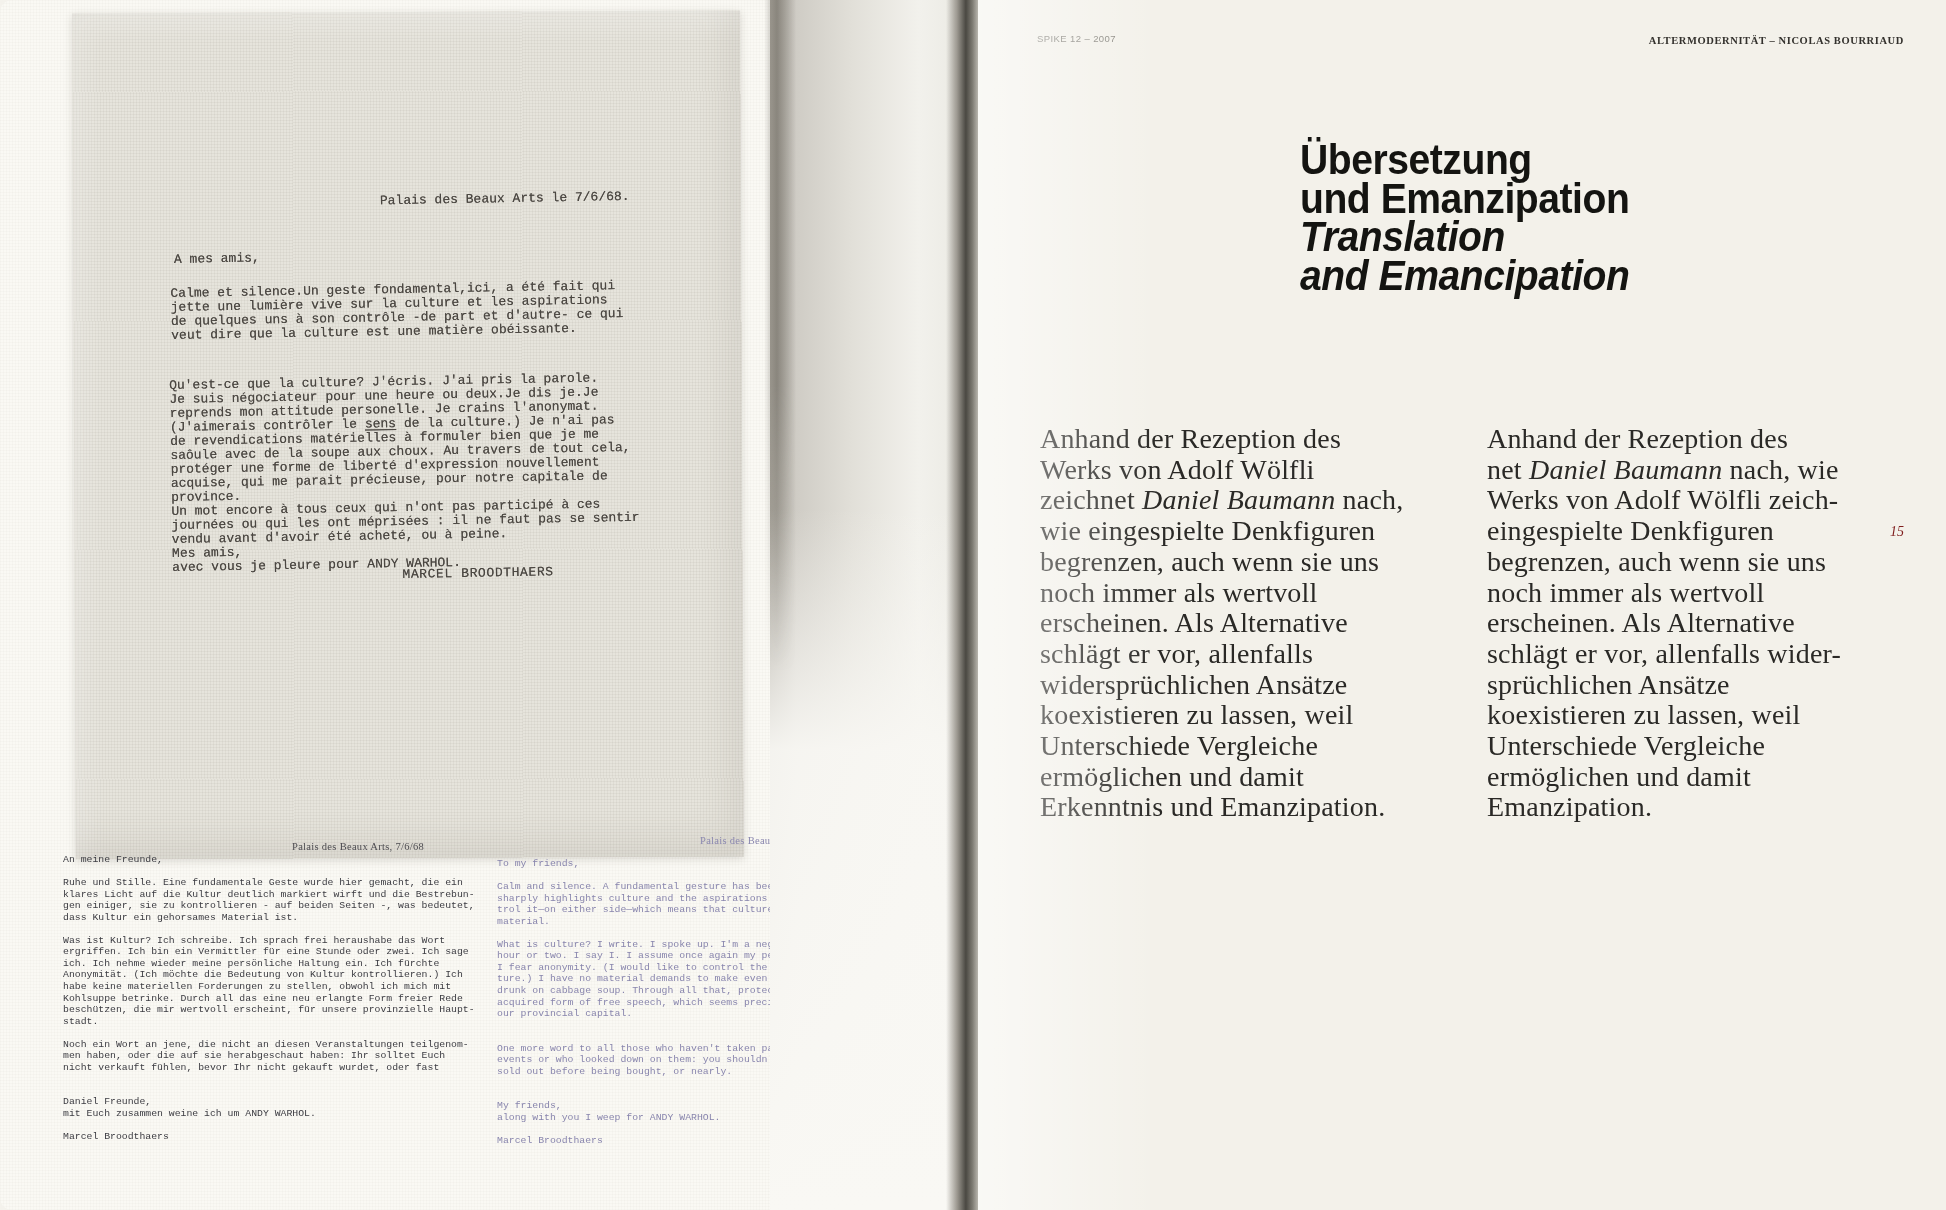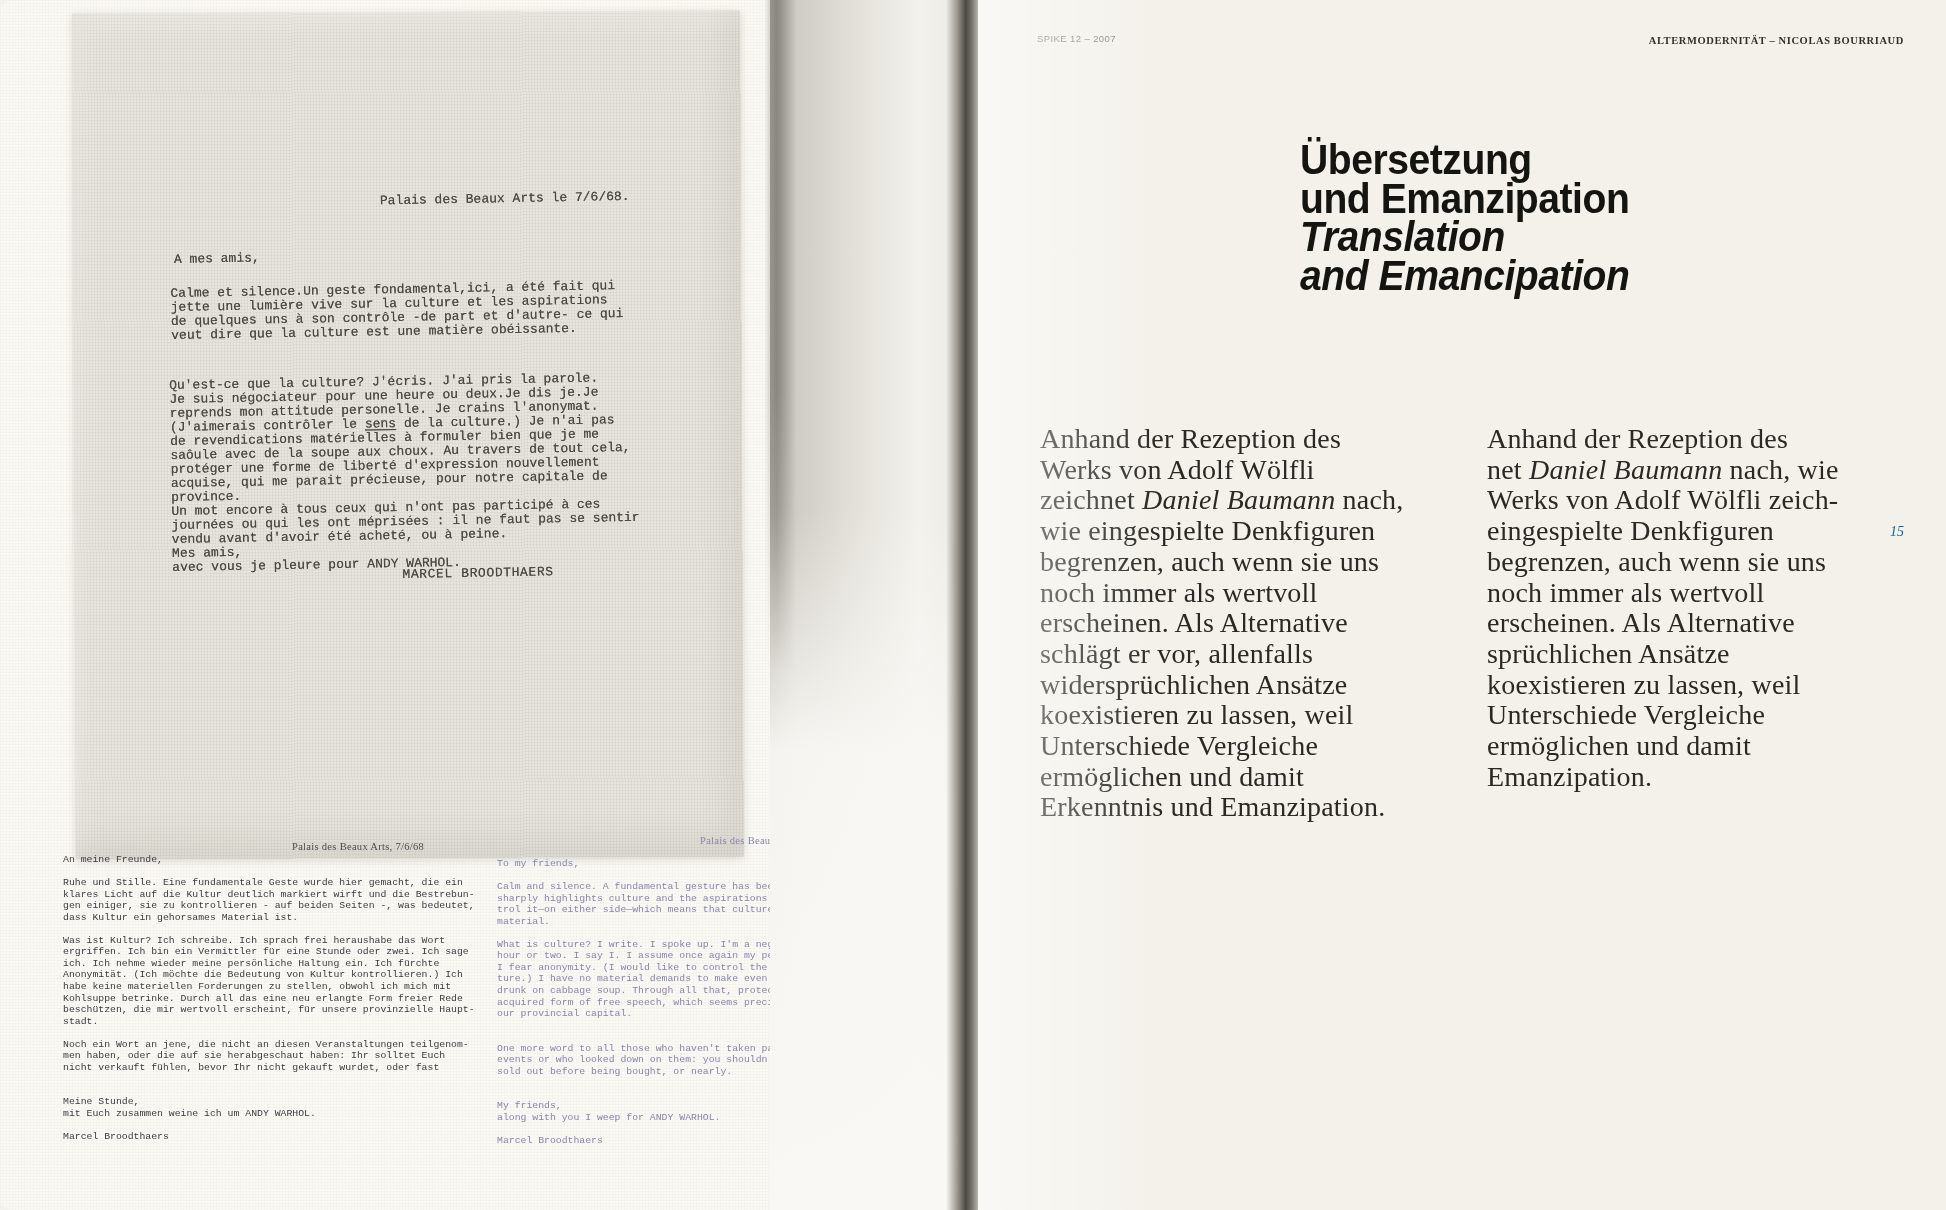--- a/index.html
+++ b/index.html
@@ -74,21 +74,21 @@
   .title-block .t-en{font-style:italic;}
 
   .intro{position:absolute;top:424px;width:445px;
     font-family:"Liberation Serif",serif;font-size:28px;line-height:30.7px;
     letter-spacing:.2px;color:#2a2926;}
   .intro .tl{white-space:nowrap;}
   .col1{left:62px;}
   .col2{left:509px;}
 
   .page-number{position:absolute;left:912px;top:524px;
-    font-family:"Liberation Serif",serif;font-style:italic;font-size:14px;color:#0369a1;}
+    font-family:"Liberation Serif",serif;font-style:italic;font-size:14px;color:#7f1d1d;}
 
   .glare{position:absolute;left:0;top:0;width:180px;height:100%;pointer-events:none;
     background:linear-gradient(to right, rgba(255,255,255,.55), rgba(255,255,255,0));}
 
   .s-i{font-style:italic;}
   .s-u{text-decoration:underline;text-underline-offset:2px;margin-top:22px;}
 </style>
 </head>
 <body>
 
@@ -143,21 +143,21 @@
         <div class="tl"><span>habe keine materiellen Forderungen zu stellen, obwohl ich mich mit</span></div>
         <div class="tl"><span>Kohlsuppe betrinke. Durch all das eine neu erlangte Form freier Rede</span></div>
         <div class="tl"><span>beschützen, die mir wertvoll erscheint, für unsere provinzielle Haupt-</span></div>
         <div class="tl"><span>stadt.</span></div>
         <div class="tl"><span></span>&nbsp;</div>
         <div class="tl"><span>Noch ein Wort an jene, die nicht an diesen Veranstaltungen teilgenom-</span></div>
         <div class="tl"><span>men haben, oder die auf sie herabgeschaut haben: Ihr solltet Euch</span></div>
         <div class="tl"><span>nicht verkauft fühlen, bevor Ihr nicht gekauft wurdet, oder fast</span></div>
         <div class="tl"><span></span>&nbsp;</div>
         <div class="tl"><span></span>&nbsp;</div>
-        <div class="tl"><span>Meine Stunde,</span></div>
+        <div class="tl"><span>Daniel Freunde,</span></div>
         <div class="tl"><span>mit Euch zusammen weine ich um ANDY WARHOL.</span></div>
         <div class="tl"><span></span>&nbsp;</div>
         <div class="tl"><span>Marcel Broodthaers</span></div>
       </div>
     <div class="trans trans-en">
         <div class="tl"><span>To my friends,</span></div>
         <div class="tl"><span></span>&nbsp;</div>
         <div class="tl"><span>Calm and silence. A fundamental gesture has been made here that</span></div>
         <div class="tl"><span>sharply highlights culture and the aspirations of some to con-</span></div>
         <div class="tl"><span>trol it—on either side—which means that culture is an obedient</span></div>
@@ -216,20 +216,21 @@
         <div class="tl"><span>Erkenntnis und Emanzipation.</span></div>
       </div>
     <div class="intro col2">
         <div class="tl"><span>Anhand der Rezeption des</span></div>
         <div class="tl"><span>net </span><span class="s-i">Daniel Baumann</span><span> nach, wie</span></div>
         <div class="tl"><span>Werks von Adolf Wölfli zeich-</span></div>
         <div class="tl"><span>eingespielte Denkfiguren</span></div>
         <div class="tl"><span>begrenzen, auch wenn sie uns</span></div>
         <div class="tl"><span>noch immer als wertvoll</span></div>
         <div class="tl"><span>erscheinen. Als Alternative</span></div>
+        <div class="tl"><span>schlägt er vor, allenfalls wider-</span></div>
         <div class="tl"><span>sprüchlichen Ansätze</span></div>
         <div class="tl"><span>koexistieren zu lassen, weil</span></div>
         <div class="tl"><span>Unterschiede Vergleiche</span></div>
         <div class="tl"><span>ermöglichen und damit</span></div>
         <div class="tl"><span>Emanzipation.</span></div>
       </div>
 
     <div class="page-number">15</div>
     <div class="glare"></div>
   </section>

